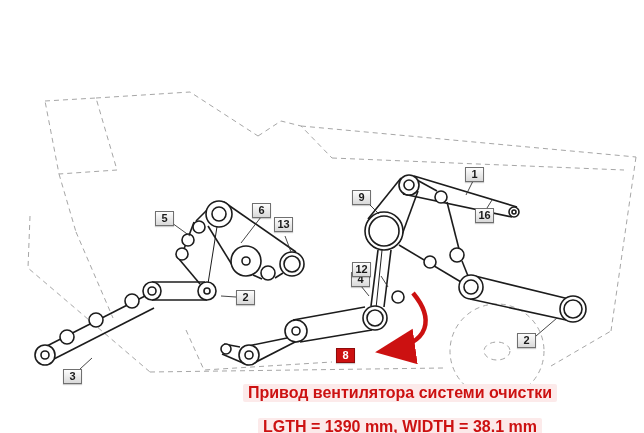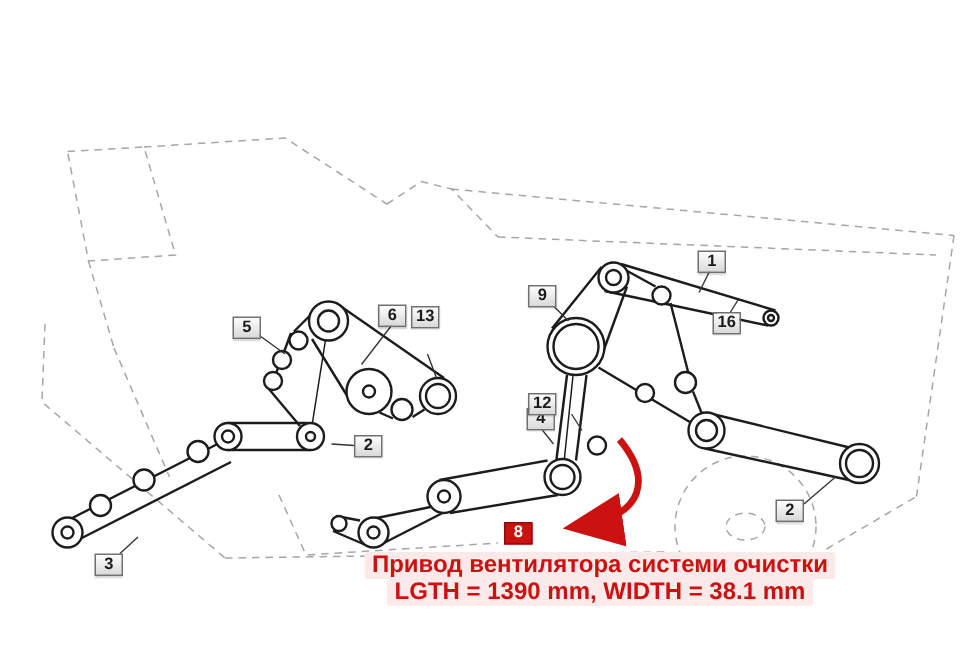--- a/index.html
+++ b/index.html
@@ -34,21 +34,21 @@
     color:var(--selected-label-text);
     border-color:#8e0b0b;
   }
   .caption{
     position:absolute;left:150px;top:368px;width:500px;
     text-align:center;color:var(--annotation-red);
     font-size:16px;font-weight:bold;line-height:18px;
   }
   .caption .hl{
     display:inline-block;background:var(--caption-highlight);
-    padding:0 5px;border-radius:2px;
+    padding:0 5px;border-radius:2px;margin-top:16px;
   }
 </style>
 </head>
 <body>
 
 <div class="stage">
 
   <svg width="644" height="433" viewBox="0 0 644 433">
     <defs>
       <marker id="arrowhead" markerWidth="9" markerHeight="9" refX="7" refY="4" orient="auto">
@@ -171,20 +171,20 @@
   <div class="plabel" style="left:236px;top:290px">2</div>
   <div class="plabel" style="left:63px;top:369px">3</div>
   <div class="plabel" style="left:351px;top:272px">4</div>
   <div class="plabel" style="left:155px;top:211px">5</div>
   <div class="plabel" style="left:252px;top:203px">6</div>
   <div class="plabel selected" style="left:336px;top:348px">8</div>
   <div class="plabel" style="left:352px;top:190px">9</div>
   <div class="plabel" style="left:517px;top:333px">2</div>
   <div class="plabel" style="left:475px;top:208px">16</div>
   <div class="plabel" style="left:352px;top:262px">12</div>
-  <div class="plabel" style="left:274px;top:204px">13</div>
+  <div class="plabel" style="left:274px;top:217px">13</div>
 
   <div class="caption">
     <div><span class="hl">Привод вентилятора системи очистки</span></div>
     <div><span class="hl">LGTH = 1390 mm, WIDTH = 38.1 mm</span></div>
   </div>
 
 </div>
 
 </body></html>

